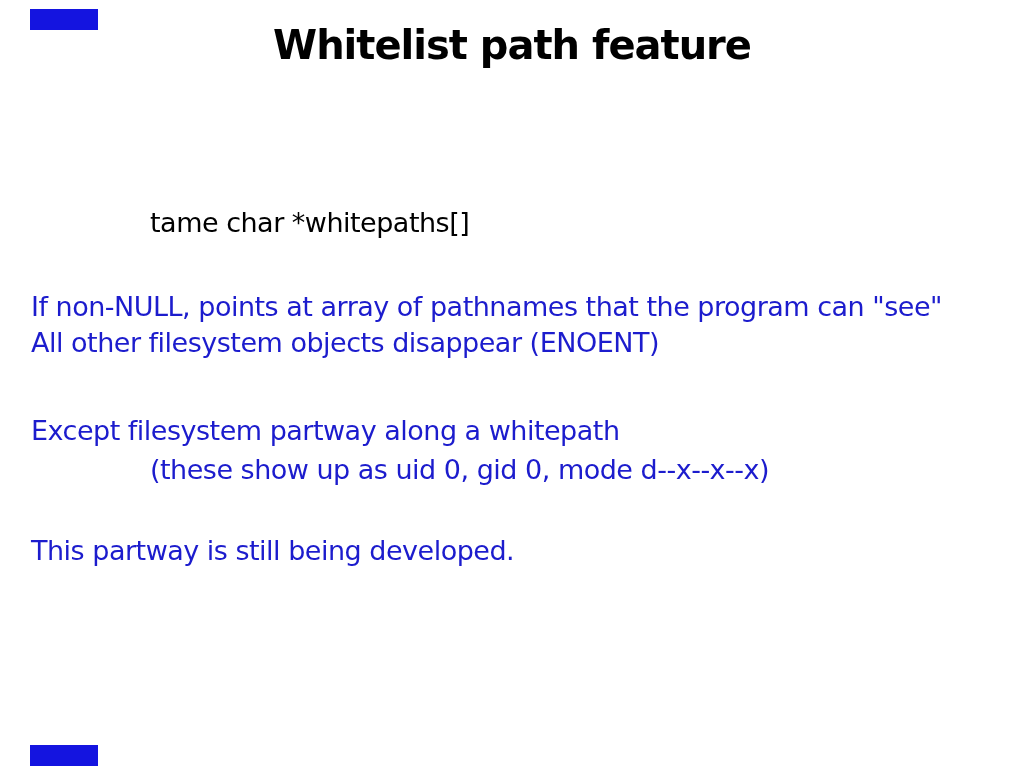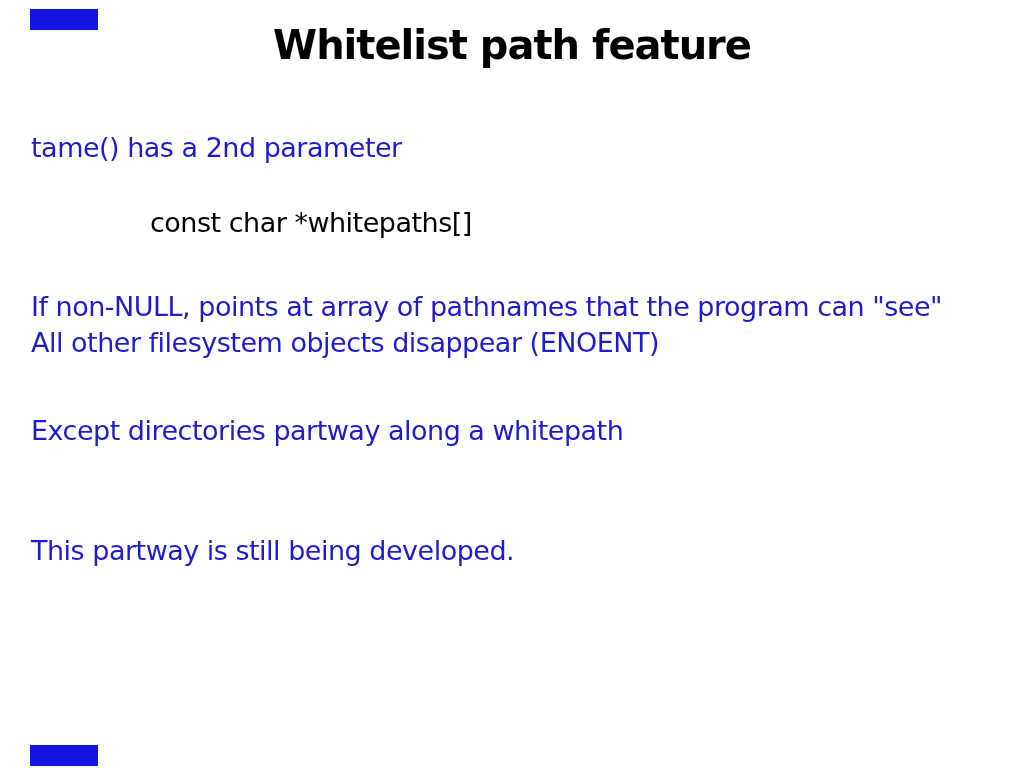--- a/index.html
+++ b/index.html
@@ -70,29 +70,29 @@
 </style>
 </head>
 <body>
 
 <div class="slide">
 
   <div class="corner-mark top"></div>
 
   <h1 class="slide-title">Whitelist path feature</h1>
 
-  <p class="line blue indent-0 t1">tame() has a 2nd parameter</p>
 
-  <p class="line black indent-1 t2">const char *whitepaths[]</p>
+  <p class="line black indent-1 t2">tame char *whitepaths[]</p>
 
   <p class="line blue indent-0 t4">All other filesystem objects disappear (ENOENT)</p>
 
   <p class="line blue indent-0 t3">If non-NULL, points at array of pathnames that the program can "see"</p>
 
-  <p class="line blue indent-0 t5">Except directories partway along a whitepath</p>
+  <p class="line blue indent-0 t5">Except filesystem partway along a whitepath</p>
 
+  <p class="line blue indent-1 t6">(these show up as uid 0, gid 0, mode d--x--x--x)</p>
 
   <p class="line blue indent-0 t7">This partway is still being developed.</p>
 
 
   <div class="corner-mark bottom"></div>
 
 </div>
 
 </body></html>

